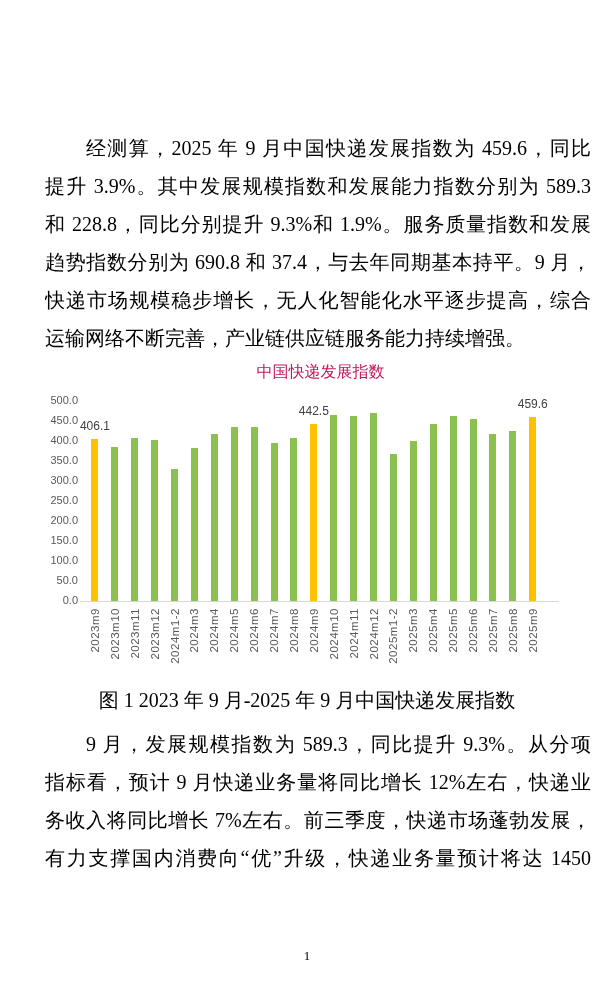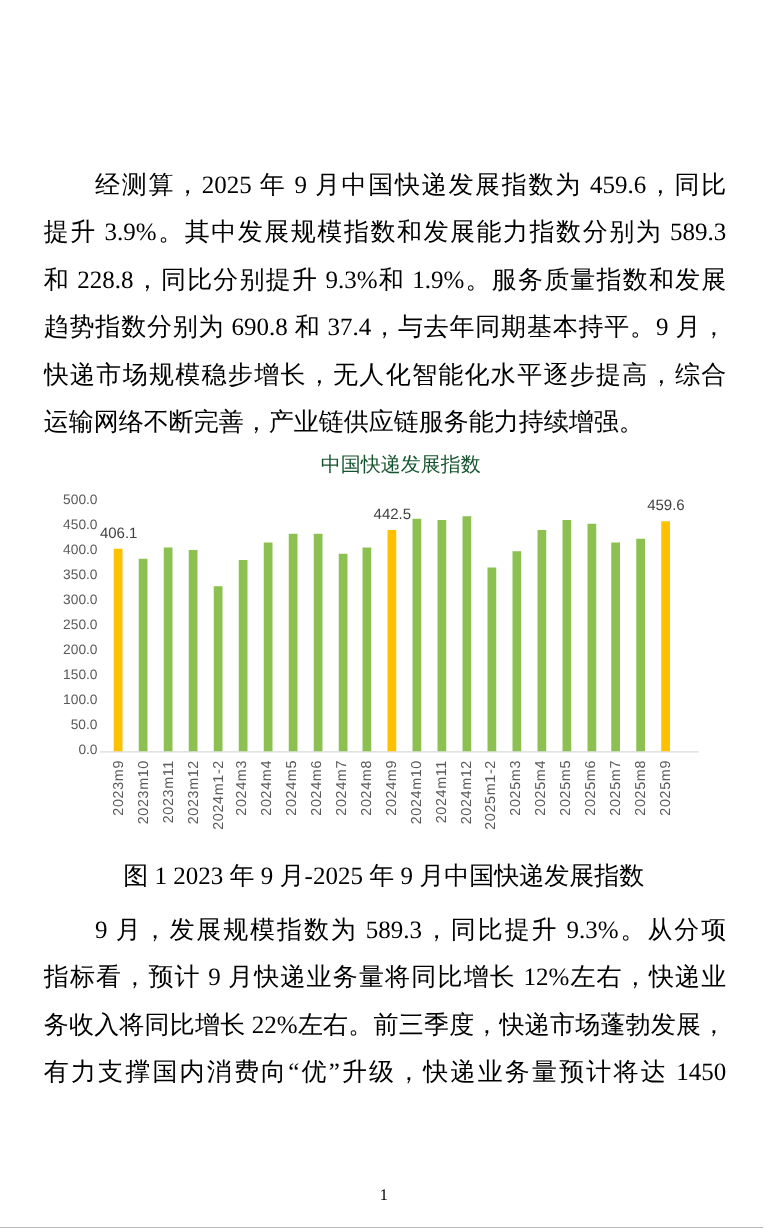--- a/index.html
+++ b/index.html
@@ -15,31 +15,32 @@
   .doc-title{
     position:absolute;top:32px;left:0;width:614px;
     margin:0;text-align:center;
     font-size:30px;font-weight:700;letter-spacing:1px;
   }
   .para{position:absolute;left:35px;width:546px;}
   .para .line{
     height:38px;line-height:38px;font-size:20px;
     overflow:hidden;box-sizing:border-box;width:100%;
     text-align:left;
+    margin-left:10px;
   }
   .para .line.just{text-align:justify;text-align-last:justify;text-justify:inter-ideograph;}
   .para .line.ind{padding-left:41px;}
   .para b{font-weight:700;}
   .p1{top:129px;}
   .p2{top:725px;}
   .chart{position:absolute;top:356px;left:0;width:614px;height:330px;}
   .chart-title{
     position:absolute;top:6px;left:82px;width:477px;
     text-align:center;font:16px "Liberation Sans","DejaVu Sans",sans-serif;
-    color:#14532d;
+    color:#be185d;
   }
   .ylab{
     position:absolute;left:26px;width:52px;text-align:right;
     font:11px "Liberation Sans","DejaVu Sans",sans-serif;color:#595959;
     height:16px;line-height:16px;
   }
   .baseline{position:absolute;left:80px;top:245px;width:479px;height:1px;background:#D9D9D9;}
   .bar{position:absolute;width:7px;}
   .vlab{
     position:absolute;width:60px;text-align:center;
@@ -139,18 +140,18 @@
         <div class="vlab" style="left: 283.85px; top: 48px;">442.5</div>
         <div class="vlab" style="left: 502.75px; top: 41.16px;">459.6</div>
       </div>
   </div>
 
   <div class="fig-caption">图 1 2023 年 9 月-2025 年 9 月中国快递发展指数</div>
 
   <div class="para p2">
       <div class="line just ind"><span>9 月，发展规模指数为 589.3，同比提升 9.3%。从分项</span></div>
       <div class="line just"><span>指标看，预计 9 月快递业务量将同比增长 12%左右，快递业</span></div>
-      <div class="line just"><span>务收入将同比增长 22%左右。前三季度，快递市场蓬勃发展，</span></div>
+      <div class="line just"><span>务收入将同比增长 7%左右。前三季度，快递市场蓬勃发展，</span></div>
       <div class="line just"><span>有力支撑国内消费向“优”升级，快递业务量预计将达 1450</span></div>
     </div>
 
   <div class="page-number">1</div>
 </div>
 
 </body></html>

